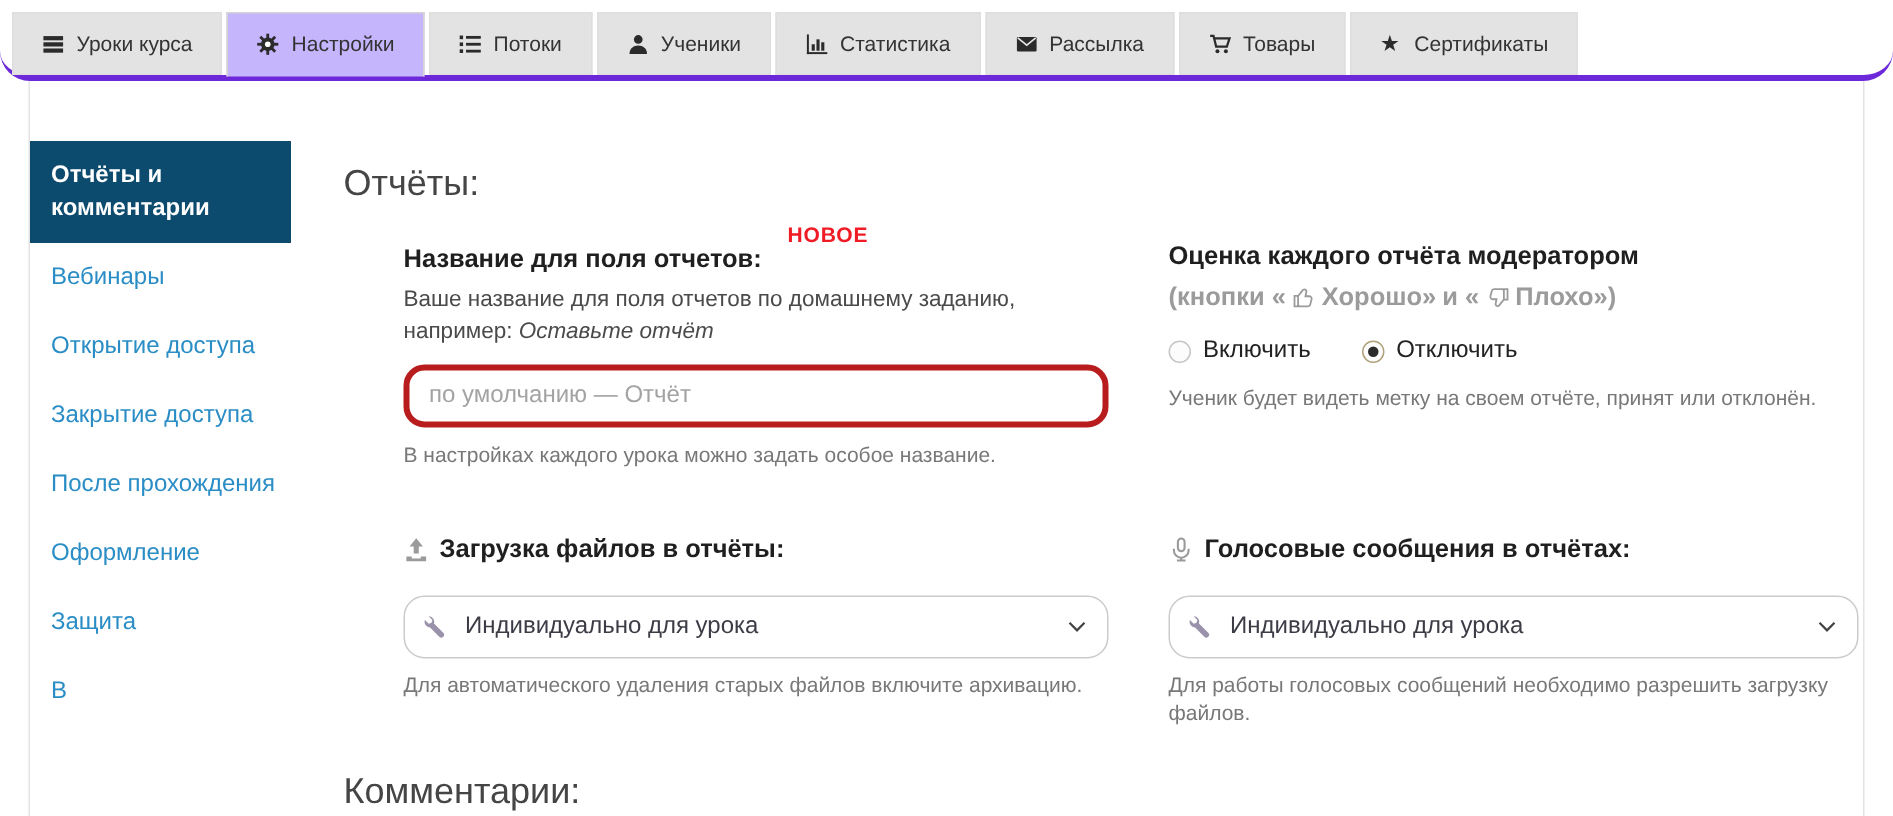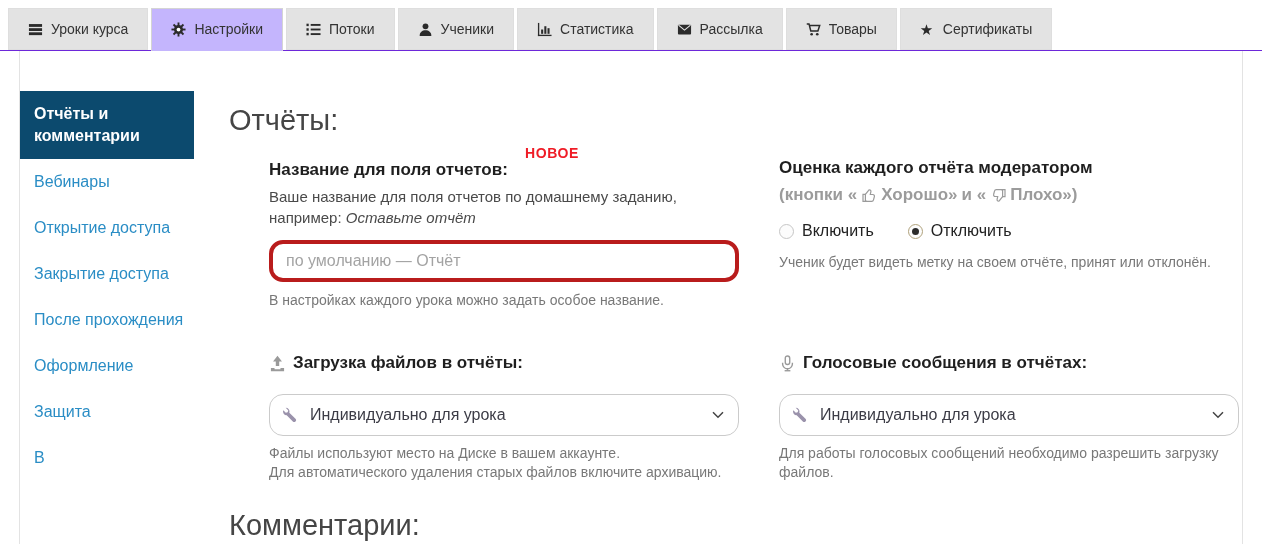--- a/index.html
+++ b/index.html
@@ -1,39 +1,39 @@
 <!DOCTYPE html>
 <html><head>
 <meta charset="utf-8">
 <style>
   * { box-sizing: border-box; }
   html,body { margin:0; padding:0; background:#fff; }
   body { font-family:"Liberation Sans","DejaVu Sans",sans-serif; color:#333; }
   .page { position:relative; width:1262px; height:544px; background:#fff; overflow:hidden; }
 
   
-  .tabbar { display:flex; align-items:center; padding:8px 0 0 8px; border-bottom:1px solid #6d28d9; position:relative; z-index:2; }
+  .tabbar { display:flex; align-items:center; padding:8px 0 0 8px; border-bottom:4px solid #6d28d9; position:relative; z-index:2;border-radius:20px; }
   .tab { display:flex; align-items:center; gap:8px; background:#e3e3e3; border:1px solid #dedede;
          padding:12px 19px; margin-right:3px; font-size:14px; color:#333; cursor:pointer; white-space:nowrap; }
   .tab .ticon { display:inline-flex; width:15px; height:15px; color:#2b2b2b; }
   .tab .ticon svg { width:15px; height:15px; }
   .tab.active { background:#c4b5fd; border:1px solid #d4d4d4; border-bottom:none; padding-bottom:14px; margin-bottom:-1px; }
   .star-glyph { font-size:15px; line-height:15px; }
 
   
   .panel { display:flex; margin:0 19px; border-left:1px solid #e3e3e3; border-right:1px solid #e3e3e3; height:495px; }
 
   
   .sidebar { width:174px; flex-shrink:0; padding-top:40px; }
   .side-item { color:#2a8dc5; font-size:16px; line-height:22px; padding:12px 10px 12px 14px; cursor:pointer; }
   .side-item.active { background:#0c4a6e; color:#fff; font-weight:bold; }
 
   
   .main { flex:1; padding:52px 0 0 35px; }
-  h1.section { margin:0; font-size:29px; line-height:34px; font-weight:400; color:#454545; }
+  h1.section { margin:0; font-size:24px; line-height:34px; font-weight:400; color:#454545; }
   h1.section.comments { margin-top:26px; }
 
   .cols { display:grid; grid-template-columns:470px 460px; column-gap:40px; grid-template-rows:201px auto; margin:8px 0 0 40px; }
 
   .newbadge { margin-left:240px; font-size:14px; font-weight:bold; letter-spacing:.6px; color:#ef1c26; height:12px;padding-left:16px; }
   h3.blk { margin:2px 0 0 0; font-size:17px; line-height:22px; font-weight:bold; color:#1f1f1f; }
   .desc { margin-top:5px; font-size:15px; line-height:21px; color:#4a4a4a; }
   .desc em { font-style:italic; }
 
   .text-input { margin-top:12px; width:100%; height:42px; border:4px solid #b91c1c; border-radius:14px;
@@ -246,21 +246,20 @@
                 </svg>
             </span>
             <span class="sel-text">Индивидуально для урока</span>
             <span class="chev">
               <svg viewBox="0 0 12 8" fill="none" stroke="currentColor" stroke-width="1.5">
                   <path d="M1 1.2 6 6.2 11 1.2"></path>
                 </svg>
             </span>
           </div>
           <div class="help2">
-            <div>Файлы используют место на Диске в вашем аккаунте.</div>
             <div>Для автоматического удаления старых файлов включите архивацию.</div>
           </div>
         </div>
 
         <div class="cell row2">
           <div class="blk-head">
             <span class="head-icon">
               <svg viewBox="0 0 16 16" fill="none" stroke="currentColor" stroke-width="1.3">
                   <rect x="5.9" y="0.9" width="4.2" height="8" rx="2.1"></rect>
                   <path d="M3.4 7.4v1a4.6 4.6 0 0 0 9.2 0v-1"></path>

